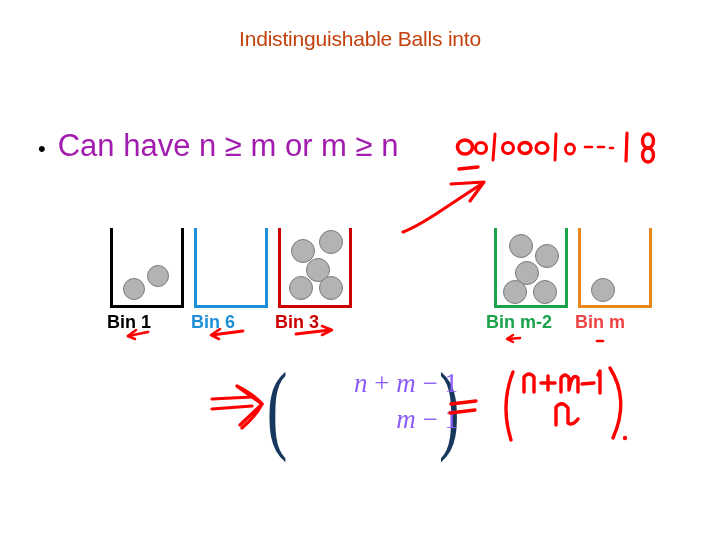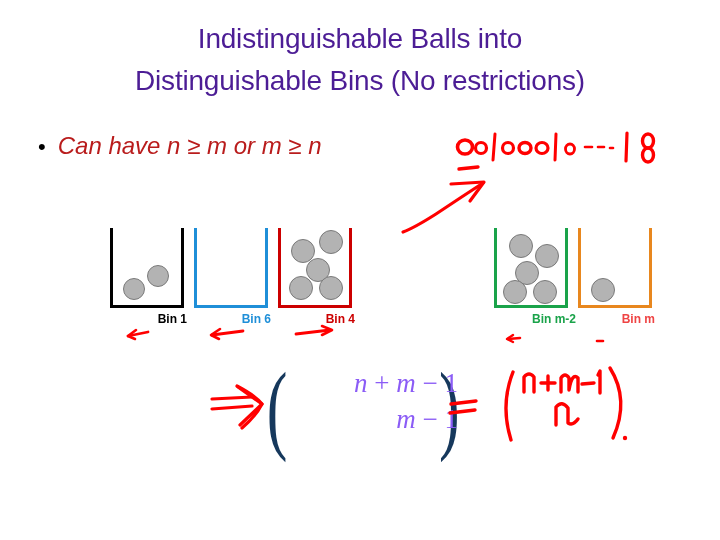--- a/index.html
+++ b/index.html
@@ -16,63 +16,62 @@
     font-family: "Liberation Sans", sans-serif;
   }
 
   
   #title {
     position: absolute;
     left: 30px;
     top: 18px;
     width: 660px;
     text-align: center;
-    font-size: 28px;
+    font-size: 21px;
     line-height: 42px;
-    color: #4c1d95;
+    color: #c2410c;
     font-family: "Liberation Sans", sans-serif;
     letter-spacing: -0.2px;
   }
   #title .tline { display: block; }
 
   
   #bullet-row {
     position: absolute;
     left: 38px;
     top: 132px;
     display: flex;
     align-items: baseline;
     gap: 12px;
   }
   #bullet-dot {
     font-size: 22px;
     line-height: 22px;
     color: #000;
   }
   #bullet-text {
-    font-size: 24px;
+    font-size: 31px;
     line-height: 28px;
-    color: #b91c1c;
+    color: #a21caf;
     white-space: nowrap;
-    font-style: italic;
   }
 
   
   .bin-group { position: absolute; }
   .bin-box {
     position: absolute;
     box-sizing: border-box;
     border-style: solid;
     border-top: none;
     background: transparent;
   }
   .bin-label {
     position: absolute;
-    text-align: right;
-    font-size: 12px;
+    text-align: left;
+    font-size: 18px;
     font-weight: bold;
     font-family: "Liberation Sans", sans-serif;
     white-space: nowrap;
   }
   .ball {
     position: absolute;
     border-radius: 50%;
     background: #b3b3b3;
     border: 1.4px solid #7a7a7a;
     box-sizing: border-box;
@@ -121,21 +120,20 @@
   #formula .fbot { top: 42px; }
   #formula .fnum { font-style: normal; }
 </style>
 </head>
 <body>
 
 <div id="slide">
 
   <div id="title">
     <span class="tline">Indistinguishable Balls into</span>
-    <span class="tline">Distinguishable Bins (No restrictions)</span>
   </div>
 
   <div id="bullet-row">
     <span id="bullet-dot">•</span>
     <span id="bullet-text">Can have n ≥ m or m ≥ n</span>
   </div>
 
   <div class="bin-group" style="left:110px; top:228px;">
     <div class="bin-box" style="left:0; top:0; width:74px; height:80px; border-width:3px; border-color:#000000;">
       <div class="ball" style="left:10px; top:50px; width:22px; height:22px;"></div>
@@ -150,21 +148,21 @@
   </div>
 
   <div class="bin-group" style="left:278px; top:228px;">
     <div class="bin-box" style="left:0; top:0; width:74px; height:80px; border-width:3px; border-color:#cc0000;">
       <div class="ball" style="left:10px; top:11px; width:24px; height:24px;"></div>
       <div class="ball" style="left:38px; top:2px;  width:24px; height:24px;"></div>
       <div class="ball" style="left:25px; top:30px; width:24px; height:24px;"></div>
       <div class="ball" style="left:8px;  top:48px; width:24px; height:24px;"></div>
       <div class="ball" style="left:38px; top:48px; width:24px; height:24px;"></div>
     </div>
-    <div class="bin-label" style="left:-3px; top:84px; width:80px; color:#cc0000;">Bin 4</div>
+    <div class="bin-label" style="left:-3px; top:84px; width:80px; color:#cc0000;">Bin 3</div>
   </div>
 
   <div class="bin-group" style="left:494px; top:228px;">
     <div class="bin-box" style="left:0; top:0; width:74px; height:80px; border-width:3px; border-color:#1aa34a;">
       <div class="ball" style="left:12px; top:6px;  width:24px; height:24px;"></div>
       <div class="ball" style="left:38px; top:16px; width:24px; height:24px;"></div>
       <div class="ball" style="left:18px; top:33px; width:24px; height:24px;"></div>
       <div class="ball" style="left:6px;  top:52px; width:24px; height:24px;"></div>
       <div class="ball" style="left:36px; top:52px; width:24px; height:24px;"></div>
     </div>

